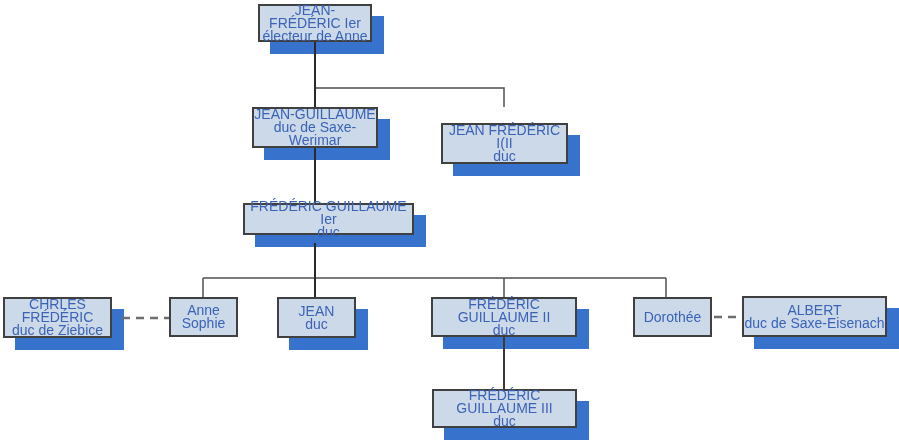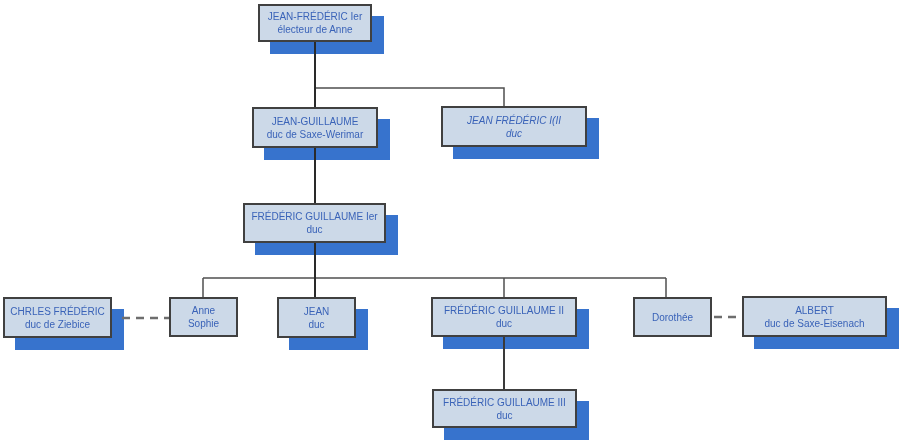--- a/index.html
+++ b/index.html
@@ -9,28 +9,28 @@
   
   #connectors{position:absolute;left:0;top:0;z-index:2;pointer-events:none;}
 
   
   .node{position:absolute;}
   .node .shadow{position:absolute;left:12px;top:12px;width:100%;height:100%;background:#3773cd;z-index:1;}
   .node .front{
     position:absolute;left:0;top:0;width:100%;height:100%;z-index:3;
     background:#ccd9e8;border:2px solid #404040;box-sizing:border-box;
     display:flex;flex-direction:column;align-items:center;justify-content:center;
-    color:#3a63b8;font-size:10px;line-height:13px;text-align:center;
+    color:#3a63b8;font-size:14px;line-height:13px;text-align:center;
   }
 
   
   .n-root           {left:258px;top:4px;  width:114px;height:38px;}
   .n-jean-guillaume {left:252px;top:107px;width:126px;height:41px;}
-  .n-jean-frederic2 {left:441px;top:106px;width:146px;height:41px;font-style:italic;}
-  .n-fg1            {left:243px;top:203px;width:143px;height:40px;}
+  .n-jean-frederic2 {left:441px;top:123px;width:127px;height:41px;}
+  .n-fg1            {left:243px;top:203px;width:143px;height:32px;padding-left:28px;}
   .n-chrles         {left:3px;  top:297px;width:109px;height:41px;}
   .n-anne           {left:169px;top:297px;width:69px; height:40px;text-decoration:underline;}
   .n-jean           {left:277px;top:297px;width:79px; height:41px;}
   .n-fg2            {left:431px;top:297px;width:146px;height:40px;}
   .n-dorothee       {left:633px;top:297px;width:79px; height:40px;}
   .n-albert         {left:742px;top:296px;width:145px;height:41px;}
   .n-fg3            {left:432px;top:389px;width:145px;height:39px;}
 </style>
 </head>
 <body>

